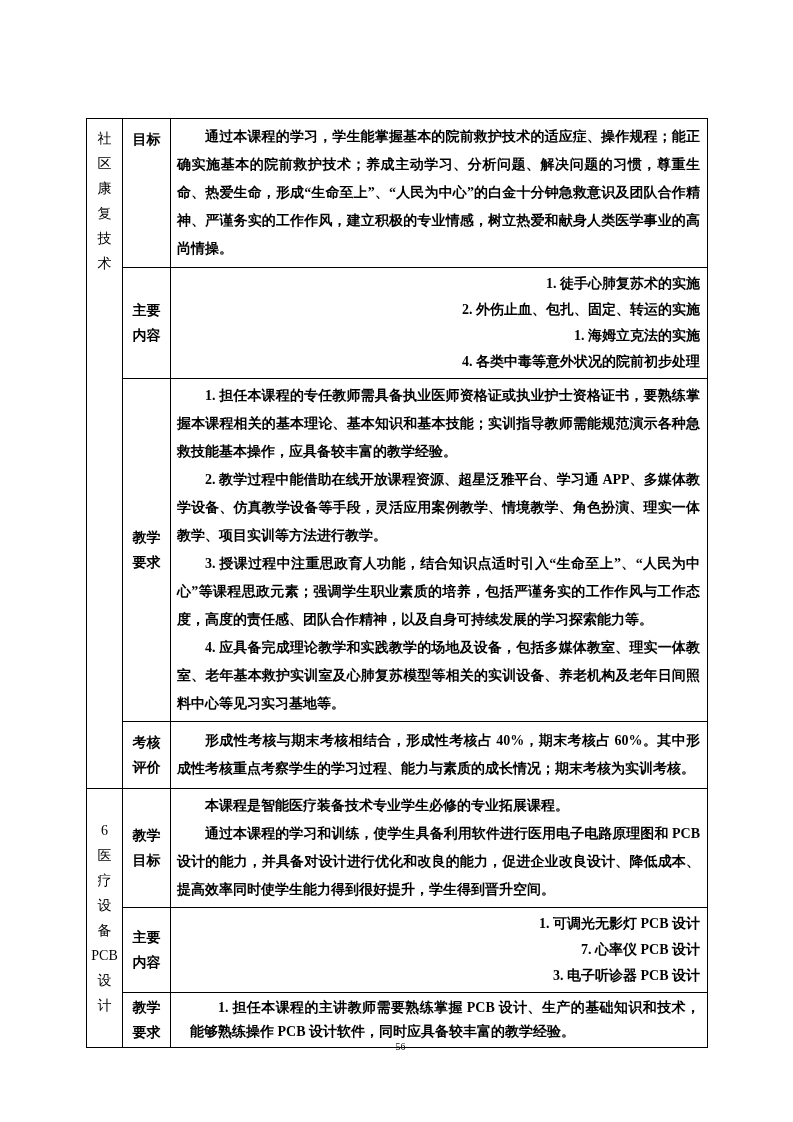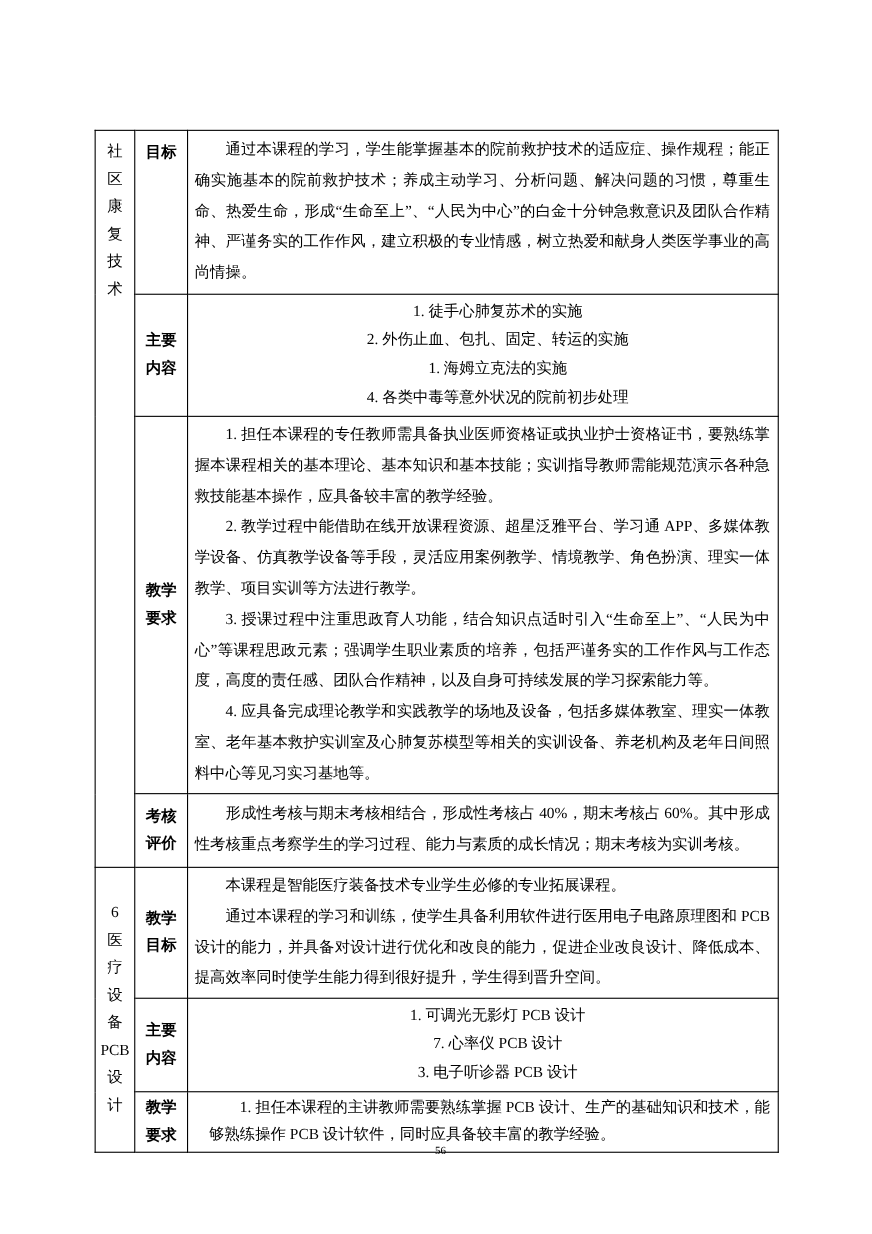--- a/index.html
+++ b/index.html
@@ -39,28 +39,28 @@
   
   td.lcell {
     text-align: center;
     white-space: pre-line;
     line-height: 25px;
     padding: 2px 2px;
     font-weight: bold;
   }
   td.ltop { vertical-align: top; padding-top: 8px; }
   
-  td.ccell { padding: 3px 7px 3px 6px; vertical-align: middle; }
+  td.ccell { padding: 3px 7px 3px 6px; vertical-align: middle; font-weight: bold; }
   td.ccell p {
     margin: 0;
     text-indent: 2em;
     text-align: justify;
     line-height: 28px;
   }
-  td.ccell.list p { text-align: center; line-height: 26px; }
+  td.ccell.list p { text-align: right; line-height: 26px; }
   td.ccell.compact p { line-height: 24px; }
   td.h1 { height: 142px; }
   td.h2 { height: 101px; }
   td.h3 { height: 317px; }
   td.h4 { height: 60px; }
   td.h5 { height: 107px; }
   td.h6 { height: 71px; }
   td.h7 { height: 46px; padding-left: 19px; }
   .page-number {
     position: absolute;

